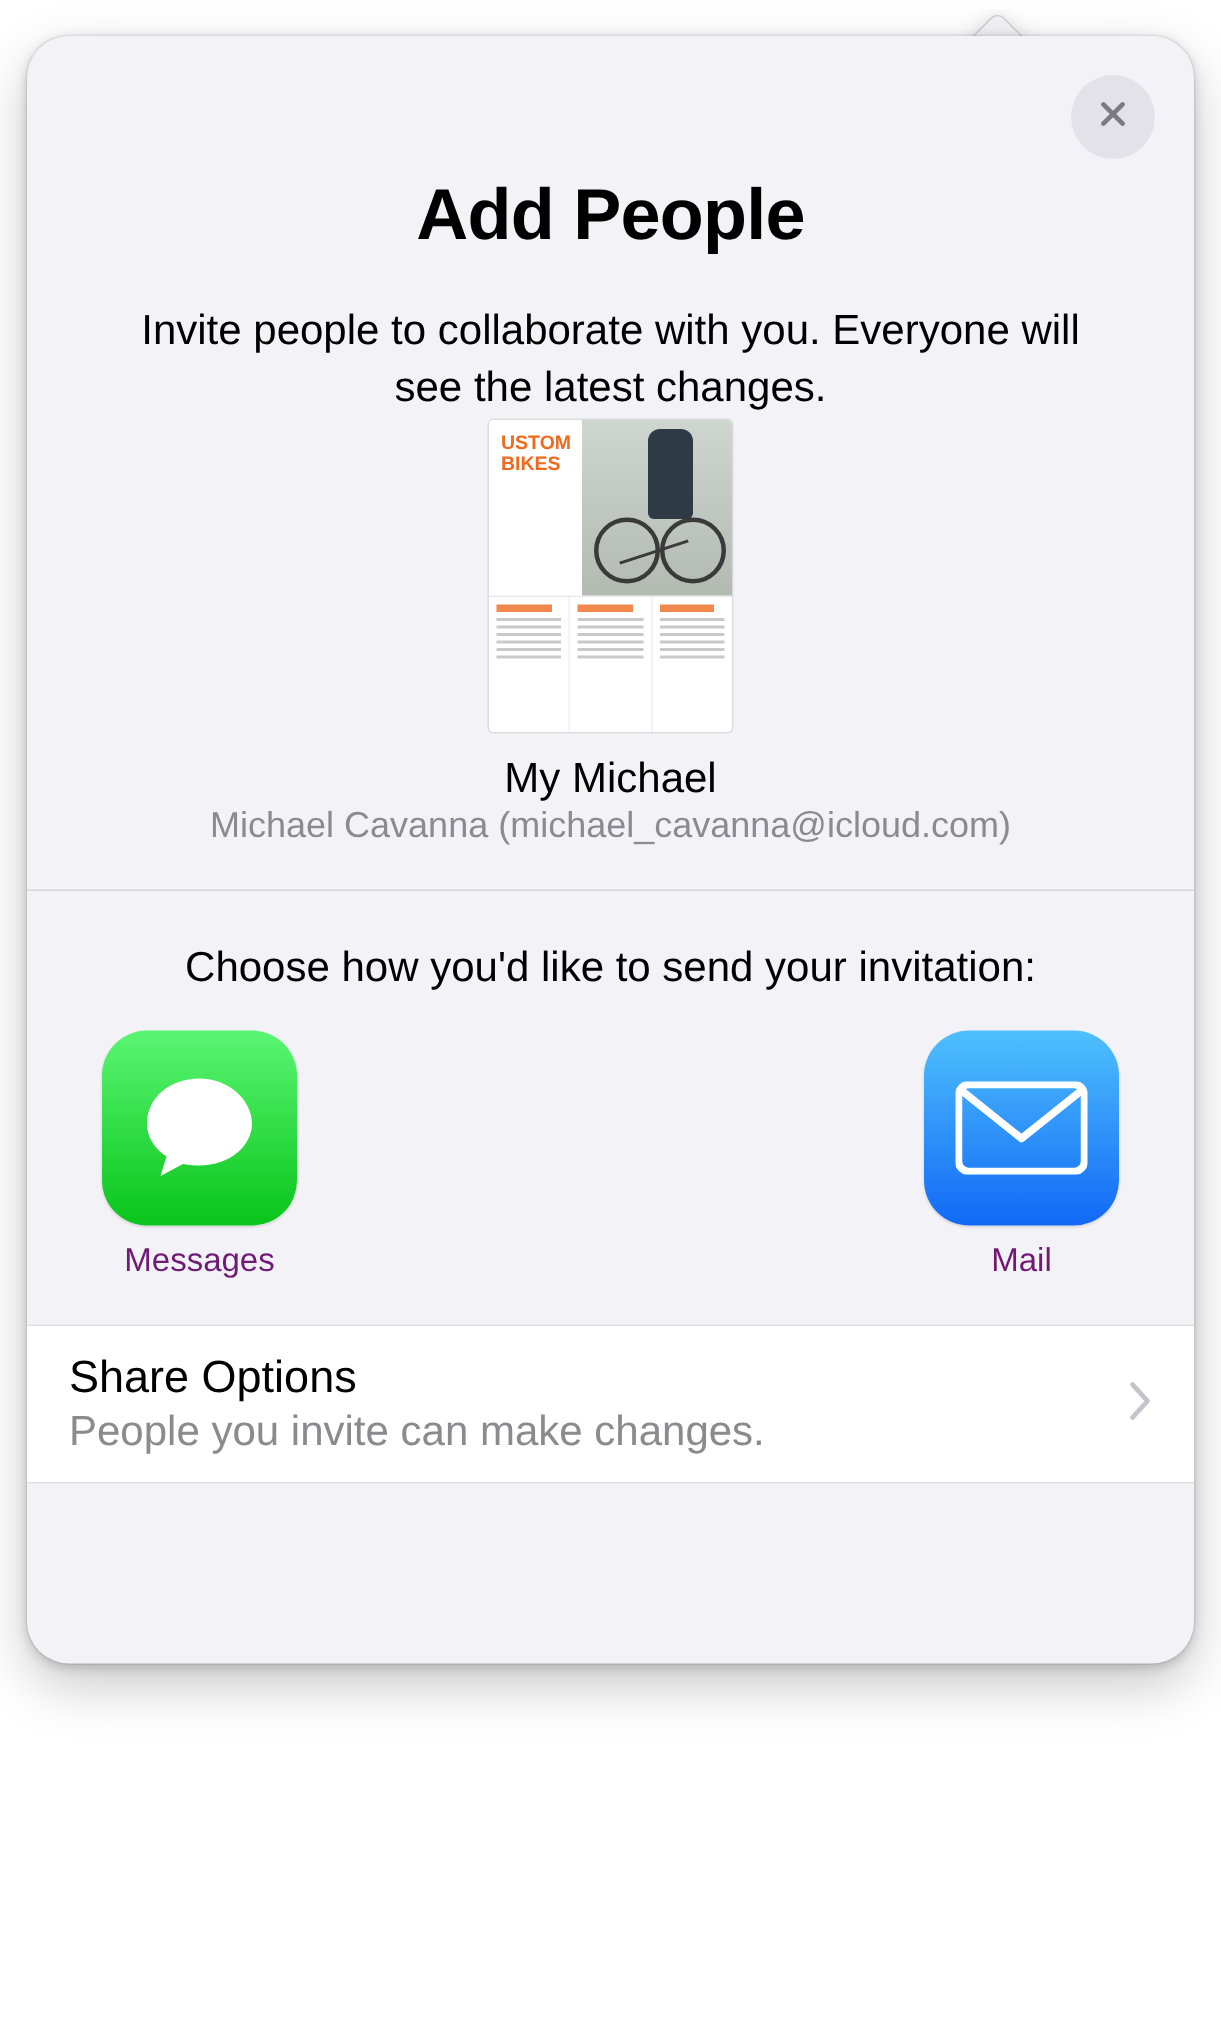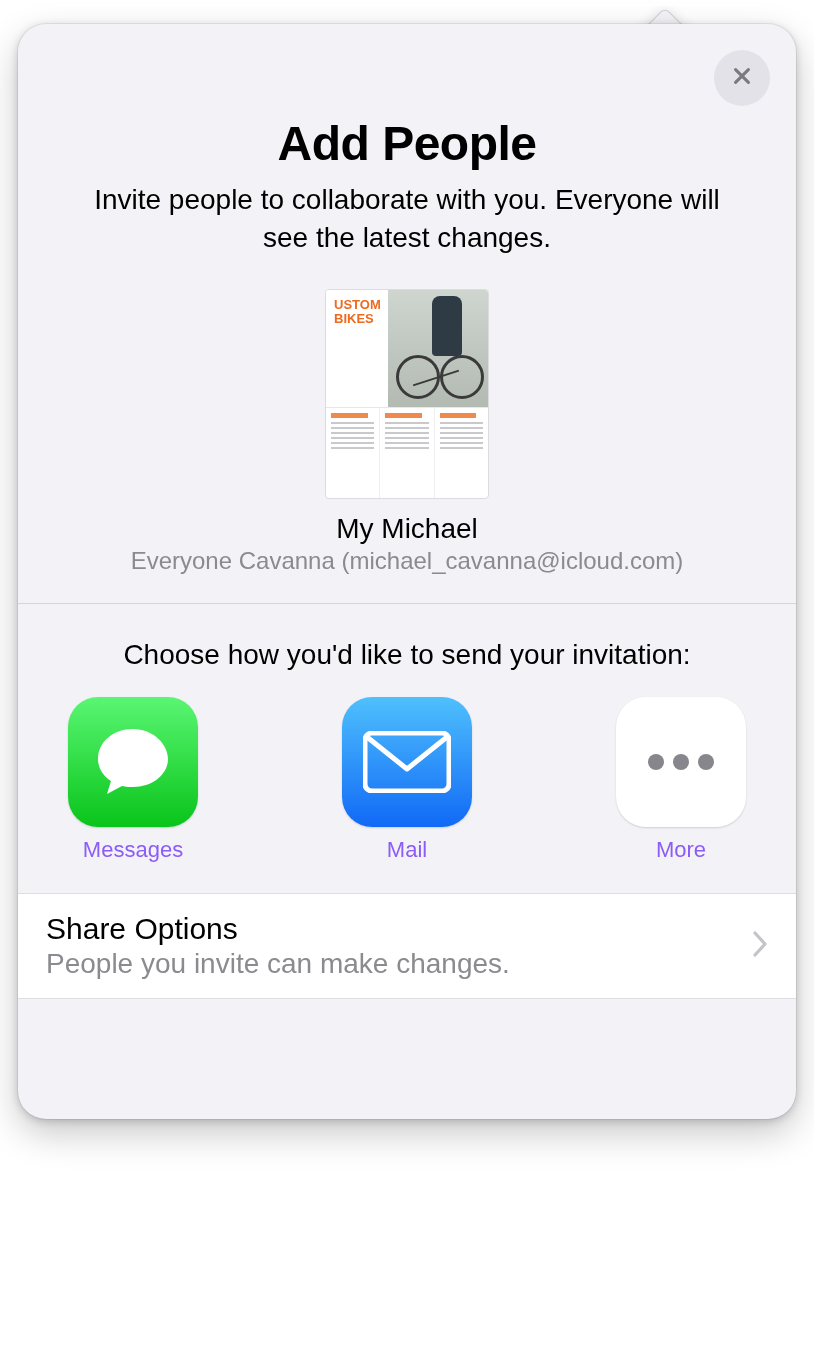--- a/index.html
+++ b/index.html
@@ -66,25 +66,25 @@
     font-size: 48px;
     font-weight: 700;
     letter-spacing: -0.5px;
     color: #000;
     margin-top: 40px;
   }
   .subtitle {
     font-size: 28px;
     color: #000;
     line-height: 1.35;
-    margin-top: 10px;
+    margin-top: 30px;
     padding: 0 32px;
   }
   .doc-preview {
-    margin: 32px auto 0;
+    margin: 2px auto 0;
     width: 164px;
     height: 210px;
     background: #fff;
     border: 1px solid #dcdbe0;
     border-radius: 4px;
     overflow: hidden;
     display: flex;
     flex-direction: column;
   }
   .doc-top {
@@ -183,21 +183,21 @@
     width: 130px;
     height: 130px;
     border-radius: 30px;
     display: flex;
     align-items: center;
     justify-content: center;
     box-shadow: 0 1px 2px rgba(0,0,0,.15);
   }
   .app-label {
     font-size: 22px;
-    color: #8b5cf6;
+    color: #701a75;
     margin-top: 10px;
     text-align: center;
   }
   .messages-bg { background: linear-gradient(#5af673,#09c41a); }
   .mail-bg { background: linear-gradient(#4fc0fd,#1169f6); }
   .copylink-bg { background: #87868c; }
   .more-bg { background: #ffffff; }
   .options-row {
     background: #ffffff;
     border-top: 1px solid #dedde2;
@@ -271,21 +271,21 @@
             <div class="l"></div>
             <div class="l"></div>
             <div class="l"></div>
             <div class="l"></div>
             <div class="l"></div>
           </div>
       </div>
     </div>
 
     <div class="doc-name">My Michael</div>
-    <div class="doc-owner">Everyone Cavanna (michael_cavanna@icloud.com)</div>
+    <div class="doc-owner">Michael Cavanna (michael_cavanna@icloud.com)</div>
 
     <div class="divider"></div>
 
     <div class="choose-text">Choose how you'd like to send your invitation:</div>
 
     <div class="apps-row">
 
       <div class="app-item">
         <div class="app-icon messages-bg">
           <svg width="82" height="78" viewBox="0 0 82 78">
@@ -299,30 +299,20 @@
         <div class="app-icon mail-bg">
           <svg width="88" height="62" viewBox="0 0 88 62">
             <rect x="2" y="2" width="84" height="58" rx="7" fill="none" stroke="#ffffff" stroke-width="5"></rect>
             <path d="M4 6 L44 38 L84 6" fill="none" stroke="#ffffff" stroke-width="5" stroke-linecap="round" stroke-linejoin="round"></path>
           </svg>
         </div>
         <div class="app-label">Mail</div>
       </div>
 
 
-      <div class="app-item">
-        <div class="app-icon more-bg">
-          <svg width="74" height="20" viewBox="0 0 74 20">
-            <circle cx="12" cy="10" r="8" fill="#87868c"></circle>
-            <circle cx="37" cy="10" r="8" fill="#87868c"></circle>
-            <circle cx="62" cy="10" r="8" fill="#87868c"></circle>
-          </svg>
-        </div>
-        <div class="app-label">More</div>
-      </div>
 
     </div>
 
     <div class="options-row">
       <div class="options-left">
         <div class="options-title">Share Options</div>
         <div class="options-sub">People you invite can make changes.</div>
       </div>
       <div class="chevron">
         <svg viewBox="0 0 16 28" fill="none" stroke="#c4c3c9" stroke-width="3.2" stroke-linecap="round" stroke-linejoin="round">

